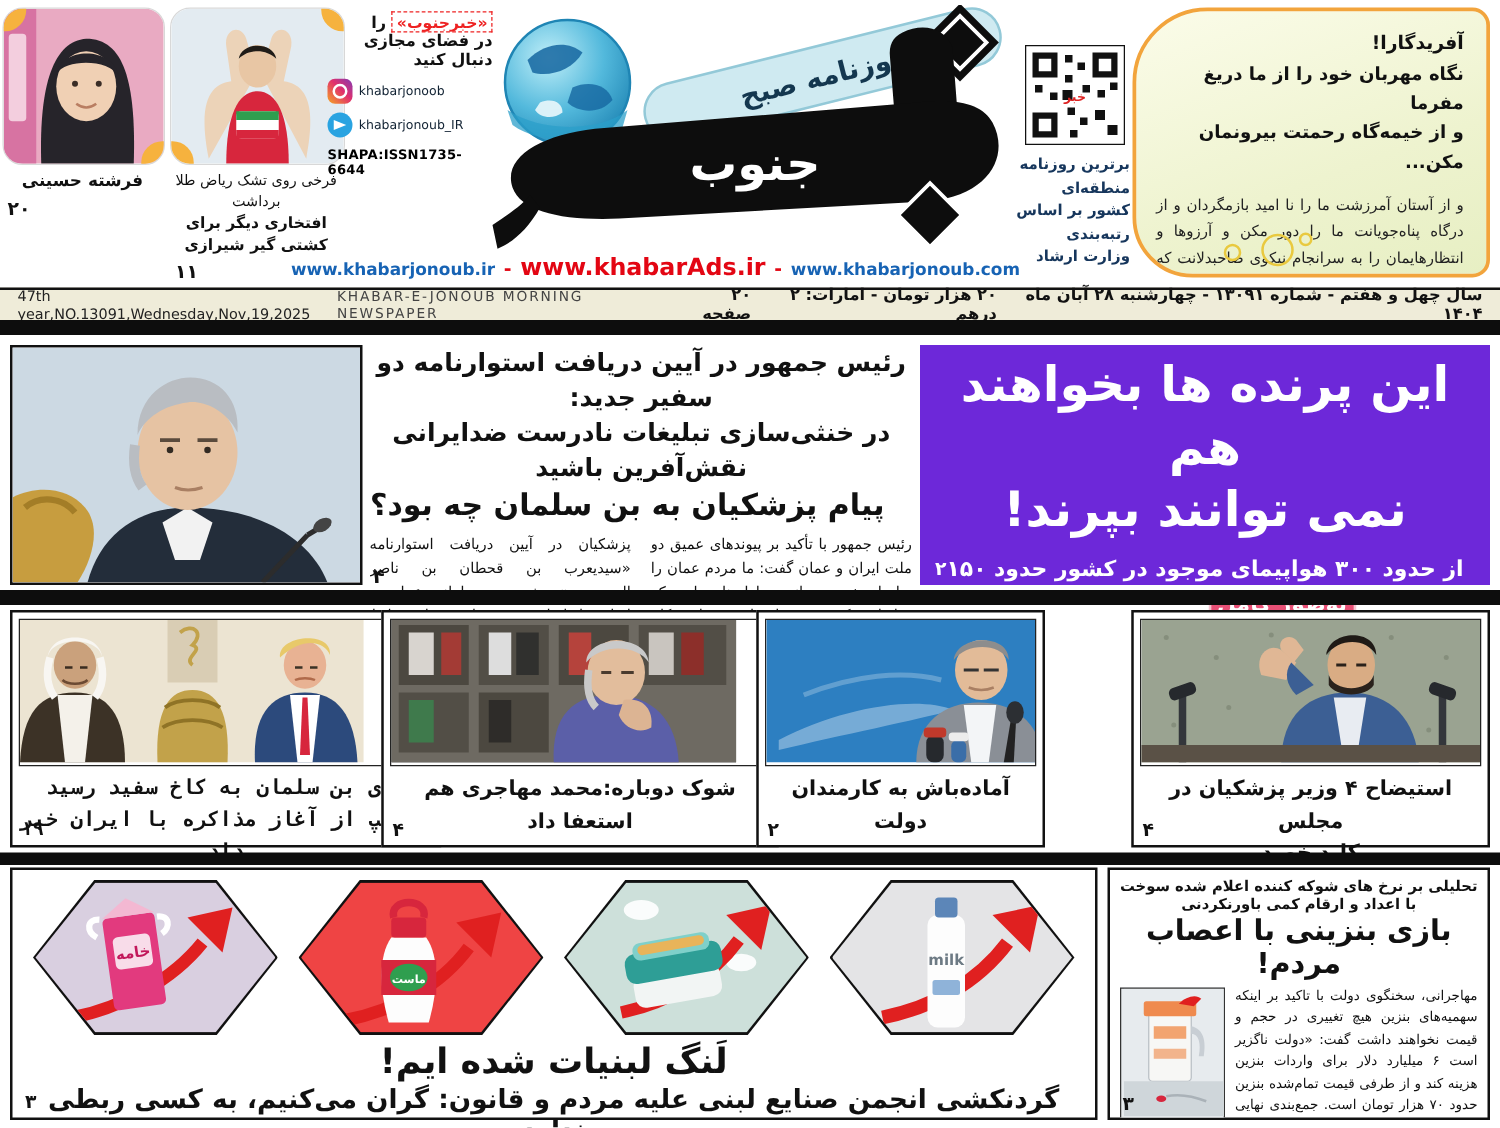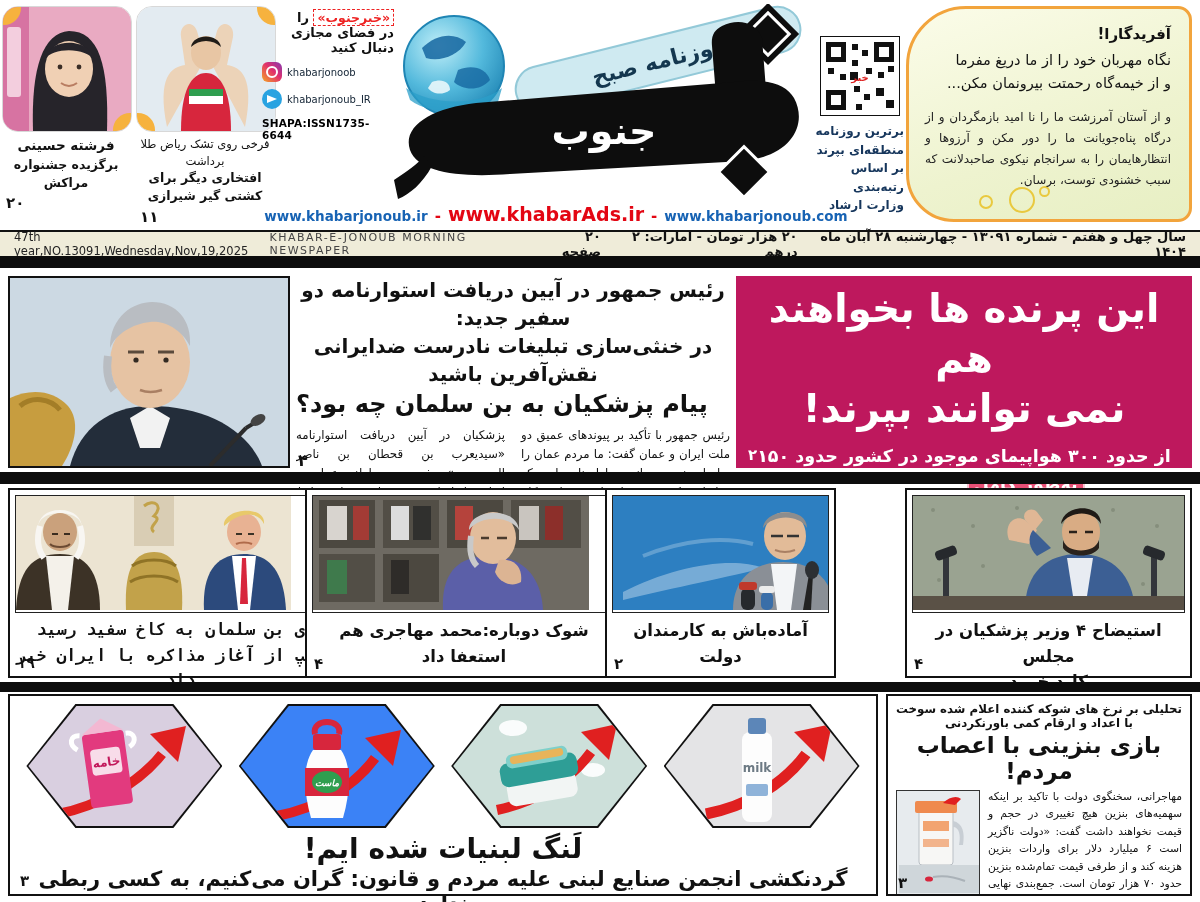--- a/index.html
+++ b/index.html
@@ -23,37 +23,37 @@
   .social{position:absolute;left:262px;top:10px;width:132px;direction:rtl;text-align:right;font-size:13px;font-weight:bold;}
   .brand-badge{color:#e22;border:1px dashed #e22;padding:0 3px;font-size:12.5px;}
   .social-row{display:flex;align-items:center;gap:5px;direction:ltr;margin-top:7px;font-size:10px;font-weight:normal;color:#123;}
   .ig-icon{width:20px;height:20px;border-radius:6px;background:linear-gradient(45deg,#f5a623,#e1306c 55%,#833ab4);position:relative;flex:0 0 auto;}
   .ig-icon::before{content:"";position:absolute;inset:4px;border:2px solid #fff;border-radius:50%;}
   .tg-icon{width:20px;height:20px;border-radius:50%;background:#29a3e1;position:relative;flex:0 0 auto;}
   .tg-icon::before{content:"";position:absolute;left:5px;top:6px;width:0;height:0;border-left:10px solid #fff;border-top:4px solid transparent;border-bottom:4px solid transparent;}
   .shapa{font-size:10.5px;font-weight:bold;color:#000;margin-top:8px;letter-spacing:.2px;direction:ltr;text-align:left;}
 
   
-  .urlbar{position:absolute;left:296px;top:203px;width:520px;display:flex;justify-content:center;align-items:baseline;gap:7px;font-weight:bold;}
+  .urlbar{position:absolute;left:296px;top:203px;width:520px;display:flex;justify-content:flex-end;align-items:baseline;gap:7px;font-weight:bold;}
   .url-blue{color:#1763b4;font-size:13.5px;}
   .url-red{color:#e30613;font-size:19px;}
   .url-dash{color:#e30613;font-size:15px;}
 
   
   .qr-wrap{position:absolute;left:820px;top:36px;width:80px;}
   .qr-caption{position:absolute;left:812px;top:122px;width:92px;direction:rtl;text-align:right;
               font-size:12px;font-weight:bold;color:#16365c;line-height:1.55;}
 
   
   .prayer{position:absolute;left:906px;top:6px;width:286px;height:216px;box-sizing:border-box;
           border:3px solid #f2a43c;border-radius:60px 14px 14px 48px;
           background:linear-gradient(160deg,#fbfce9 0%,#eef3cf 60%,#e7efc3 100%);
           padding:16px 18px 10px 16px;direction:rtl;overflow:hidden;}
   .prayer-title{font-size:15px;font-weight:bold;margin-bottom:6px;}
-  .prayer-line{font-size:14.5px;font-weight:normal;line-height:1.6;}
+  .prayer-line{font-size:14.5px;font-weight:bold;line-height:1.6;}
   .prayer-body{font-size:12px;line-height:1.75;margin-top:12px;text-align:justify;color:#222;}
   .prayer .bubble{position:absolute;border:2px solid #e9c93f;border-radius:50%;}
 
   
   .dateline{position:absolute;left:0;top:230px;width:1200px;height:26px;background:#efecd9;
             border-top:2px solid #111;box-sizing:border-box;display:flex;align-items:center;
             justify-content:space-between;padding:0 14px;}
   .dl-en{font-size:11.5px;color:#222;}
   .dl-name{font-size:11px;letter-spacing:1.5px;color:#444;}
   .dl-fa{font-size:13px;font-weight:bold;direction:rtl;text-align:right;}
@@ -61,21 +61,21 @@
 
   
   .lead-photo{position:absolute;left:8px;top:276px;width:282px;height:192px;border:2px solid #111;box-sizing:border-box;overflow:hidden;}
   .lead-text{position:absolute;left:296px;top:276px;width:434px;height:194px;direction:rtl;}
   .lead-kicker{font-size:20px;font-weight:bold;text-align:center;line-height:1.4;}
   .lead-sub{font-size:24px;font-weight:bold;text-align:left;margin-top:2px;}
   .lead-body{margin-top:8px;font-size:11.8px;line-height:1.62;text-align:justify;column-count:2;column-gap:16px;height:108px;overflow:hidden;}
   .lead-page{position:absolute;bottom:0px;left:2px;font-size:16px;font-weight:bold;}
 
   
-  .bluebox{position:absolute;left:736px;top:276px;width:456px;height:192px;background:#be185d;
+  .bluebox{position:absolute;left:736px;top:276px;width:456px;height:192px;background:#6d28d9;
            color:#fff;direction:rtl;text-align:center;box-sizing:border-box;padding-top:8px;}
   .bb-line{font-size:39px;font-weight:bold;line-height:1.28;letter-spacing:-.5px;}
   .bb-sub{font-size:17.5px;font-weight:bold;line-height:1.6;margin-top:8px;padding:0 14px;}
   .bb-hl{background:#e85076;border-radius:3px;padding:0 5px;box-shadow:0 0 0 2px rgba(232,80,118,.35);}
   .bb-page{position:absolute;left:12px;bottom:4px;font-size:15px;font-weight:bold;color:#fff;}
 
   
   .mcard{position:absolute;top:488px;height:190px;border:2px solid #111;box-sizing:border-box;background:#fff;padding:5px;}
   .mcard-img{height:116px;border:1px solid #222;overflow:hidden;position:relative;}
   .mcard-cap{direction:rtl;text-align:center;font-size:16.5px;font-weight:bold;line-height:1.55;margin-top:5px;}
@@ -117,21 +117,20 @@
         <path d="M42 52 C 46 30 88 30 92 54 C 84 40 50 40 42 52 Z" fill="#26242a"></path>
         <circle cx="57" cy="60" r="2.4" fill="#3a2d26"></circle>
         <circle cx="76" cy="60" r="2.4" fill="#3a2d26"></circle>
         <path d="M58 76 Q 66 82 74 76" stroke="#b97e62" stroke-width="2" fill="none"></path>
       </svg>
       <div class="corner-accent" style="left:-16px;top:-16px;border-radius:50%;"></div>
       <div class="corner-accent" style="right:-16px;bottom:-16px;border-radius:50%;"></div>
     </div>
     <div class="pc-caption rtl">
       <div class="pc-cap1">فرشته حسینی</div>
-      <div class="pc-cap2">برگزیده جشنواره مراکش</div>
     </div>
     <div class="pc-page">۲۰</div>
   </div>
 
   <div class="photo-card" style="left:136px;width:138px;">
     <div class="photo-frame">
       <svg width="138" height="124" viewBox="0 0 138 124">
         <rect width="138" height="124" fill="#e3ebf1"></rect>
         <path d="M30 120 C 20 70 34 60 48 58 L 44 30 C 42 16 56 12 60 24 L 68 52" fill="#ecd3b8"></path>
         <path d="M108 120 C 118 70 104 60 90 58 L 96 30 C 98 16 84 12 80 24 L 72 52" fill="#ecd3b8"></path>
@@ -236,21 +235,21 @@
           <rect x="68" y="30" width="6" height="6"></rect>
         <rect x="34" y="50" width="6" height="6"></rect>
           <rect x="44" y="58" width="6" height="6"></rect>
           <rect x="56" y="52" width="8" height="8"></rect>
         <rect x="66" y="64" width="8" height="8"></rect>
           <rect x="36" y="68" width="6" height="6"></rect>
       </g>
       <text x="40" y="45" text-anchor="middle" font-size="10" font-weight="bold" fill="#d22" font-family="DejaVu Sans, sans-serif">خبر</text>
     </svg>
   </div>
-  <div class="qr-caption">برترین روزنامه منطقه‌ای بپرند بر اساس رتبه‌بندی وزارت ارشاد</div>
+  <div class="qr-caption">برترین روزنامه منطقه‌ای کشور بر اساس رتبه‌بندی وزارت ارشاد</div>
 
   <div class="prayer">
     <div class="prayer-title">آفریدگارا!</div>
     <div class="prayer-line">نگاه مهربان خود را از ما دریغ مفرما</div>
     <div class="prayer-line">و از خیمه‌گاه رحمتت بیرونمان مکن...</div>
     <div class="prayer-body">و از آستان آمرزشت ما را نا امید بازمگردان و از درگاه پناه‌جویانت ما را دور مکن و آرزوها و انتظارهایمان را به سرانجام نیکوی صاحبدلانت که سبب خشنودی توست، برسان.</div>
     <div class="bubble" style="width:22px;height:22px;left:100px;bottom:6px;"></div>
     <div class="bubble" style="width:10px;height:10px;left:70px;bottom:10px;"></div>
     <div class="bubble" style="width:7px;height:7px;left:130px;bottom:22px;"></div>
   </div>
@@ -455,21 +454,21 @@
               <rect x="64" y="42" width="30" height="26" rx="4" fill="#f8dce9"></rect>
               <text x="79" y="60" text-anchor="middle" font-size="12" font-weight="bold" fill="#c2185b" font-family="DejaVu Sans, sans-serif" id="cream-label-slot">خامه</text>
               <path d="M52 40 C 44 34 46 24 56 26 M 104 44 C 112 40 112 30 102 30" stroke="#fff" stroke-width="5" fill="none"></path>
             </g>
           </svg>
         </div>
       </div>
 
       <div class="hex">
         <div class="hex-b"></div>
-        <div class="hex-i" style="background:#3b82f6;font-style:italic;">
+        <div class="hex-i" style="background:#ef4444;">
           <svg width="192" height="120" viewBox="0 0 192 120">
             <path d="M36 110 C 76 102 112 82 134 52" stroke="#e02020" stroke-width="10" fill="none"></path>
             <path d="M124 32 L160 24 L152 60 Z" fill="#e02020"></path>
             <path d="M70 112 C 62 84 62 58 72 44 L 100 44 C 110 58 110 84 102 112 Z" fill="#fdfdfd"></path>
             <rect x="72" y="28" width="28" height="16" rx="3" fill="#d7263d"></rect>
             <path d="M74 28 C 70 12 102 12 98 28" stroke="#d7263d" stroke-width="6" fill="none"></path>
             <rect x="64" y="62" width="44" height="28" fill="#d7263d"></rect>
             <ellipse cx="86" cy="76" rx="15" ry="11" fill="#2f9e4f"></ellipse>
             <text x="86" y="80" text-anchor="middle" font-size="9" font-weight="bold" fill="#fff" font-family="DejaVu Sans, sans-serif" id="yogurt-label-slot">ماست</text>
           </svg>

